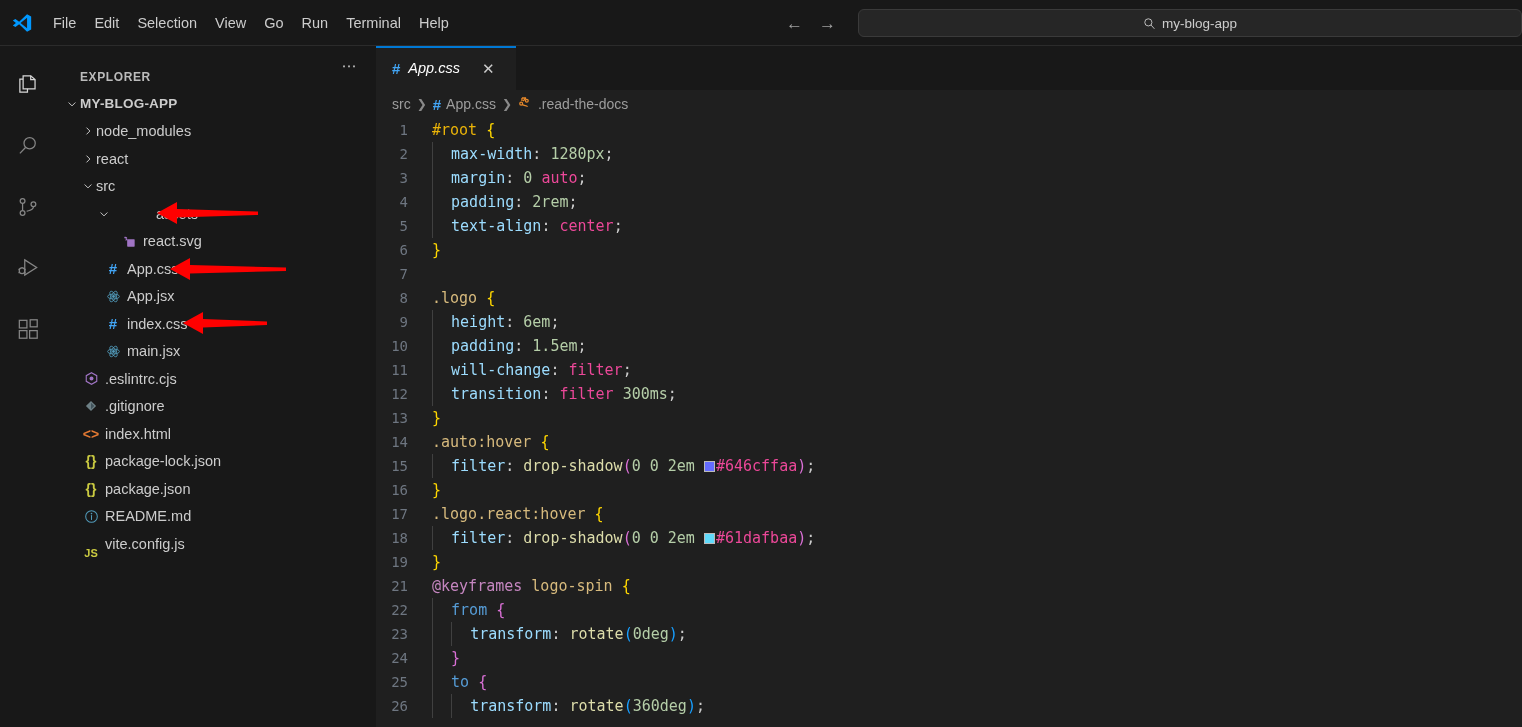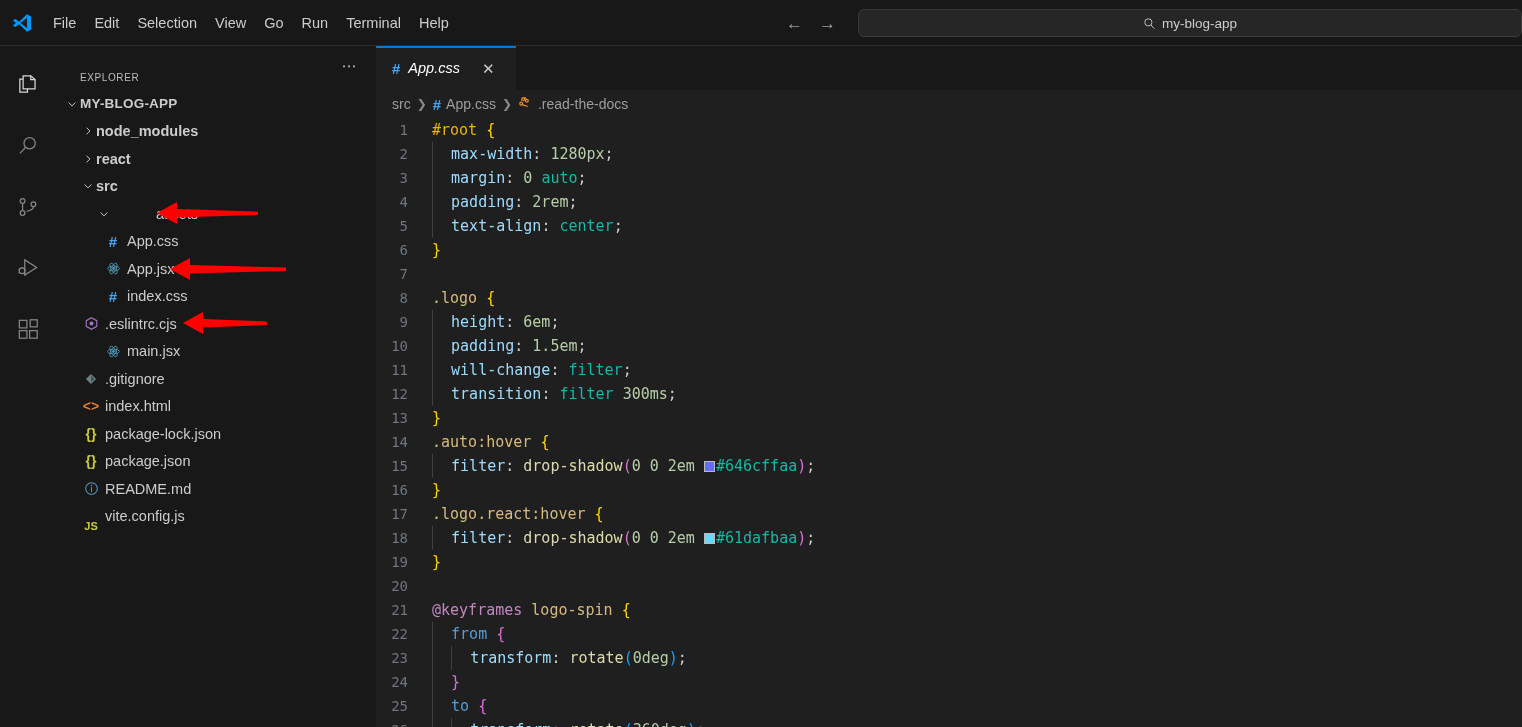--- a/index.html
+++ b/index.html
@@ -50,33 +50,33 @@
 
   
   .sidebar {
     position: absolute; left: 56px; top: 46px; width: 320px; height: 681px;
     background: #181818; overflow: hidden;
   }
   .sidebar-header {
     height: 40px; display: flex; align-items: center; justify-content: space-between;
     padding: 0 18px 0 24px;
   }
-  .sidebar-title { font-size: 10px; letter-spacing: 0.6px; color: #bbbbbb; font-weight: 400; margin-top: 22px; }
+  .sidebar-title { font-size: 12px; letter-spacing: 0.6px; color: #bbbbbb; font-weight: 700; margin-top: 22px; }
   .sidebar-more { color: #cccccc; font-size: 15px; letter-spacing: 1.5px; line-height: 10px; }
 
   .tree { padding-top: 4px; }
   .row {
     height: 27.5px; display: flex; align-items: center; font-size: 14.5px;
     color: #cccccc; white-space: nowrap; position: relative;
   }
   .row .chev { width: 16px; display: inline-flex; align-items: center; justify-content: center; color: #cccccc; }
   .row .ficon { width: 22px; display: inline-flex; align-items: center; justify-content: center; margin-right: 3px; }
   .row .lbl { line-height: 18px; }
   .root-row { padding-left: 8px; font-weight: bold; font-size: 13.5px; letter-spacing: 0.2px; }
-  .d1 { padding-left: 24px; font-weight: bold; }
+  .d1 { padding-left: 24px; }
   .d2 { padding-left: 40px; gap: 44px; }
   .d2f { padding-left: 62px; }
   .d1f { padding-left: 46px; }
   .d0f { padding-left: 24px; }
 
   
   .ic-hash  { color: #42a5f5; font-size: 15px; font-weight: bold; }
   .ic-js    { color: #cbcb41; font-size: 11px; font-weight: bold; font-family: "Liberation Sans", sans-serif; margin-top: 19px; }
   .ic-json  { color: #cbcb41; font-size: 14px; font-weight: bold; }
   .ic-html  { color: #e37933; font-size: 14px; font-weight: bold; }
@@ -107,21 +107,21 @@
   }
   .ctext { white-space: pre; color: #cccccc; position: relative; }
   .guide { display: inline-block; width: 0; border-left: 1px solid #404040; height: 24px; vertical-align: middle; }
 
   
   .t-sel   { color: #d7ba7d; }
   .t-id    { color: #eab308; }
   .t-brace { color: #ffd700; }
   .t-brace2{ color: #da70d6; }
   .t-prop  { color: #9cdcfe; }
-  .t-val   { color: #14b8a6; }
+  .t-val   { color: #ec4899; }
   .t-num   { color: #b5cea8; }
   .t-punct { color: #cccccc; }
   .t-fn    { color: #dcdcaa; text-align: center; }
   .t-at    { color: #c586c0; }
   .t-kw    { color: #569cd6; }
   .t-paren { color: #179fff; }
   .t-paren2{ color: #da70d6; }
   .swatch {
     display: inline-block; width: 11px; height: 11px; vertical-align: -1px;
     border: 1px solid #bbbbbb; margin-right: 1px;
@@ -251,20 +251,30 @@
 
       <div class="row d2">
         <span class="chev">
           <svg width="12" height="12" viewBox="0 0 16 16" fill="none" stroke="#cccccc" stroke-width="1.3">
               <path d="M3.5 6 8 10.5 12.5 6"></path>
             </svg>
         </span>
         <span class="lbl">assets</span>
       </div>
 
+      <div class="row d2f">
+        <span class="ficon">
+          <svg width="15" height="15" viewBox="0 0 16 16">
+            <rect x="5.5" y="5.5" width="8" height="8" rx="0.7" fill="#a074c4"></rect>
+            <path d="M2.5 3.2c1.4-.4 2.6.1 3.2 1l-1 1.1c-.5-.7-1.3-1-2.2-.8z" fill="#a074c4"></path>
+            <path d="M3.4 6.4 5 4.8l.9.9-1.6 1.6z" fill="#a074c4"></path>
+          </svg>
+        </span>
+        <span class="lbl">react.svg</span>
+      </div>
 
       <div class="row d1f">
         <span class="ficon ic-hash">#</span>
         <span class="lbl">App.css</span>
       </div>
 
       <div class="row d1f">
         <span class="ficon">
           <svg width="15" height="15" viewBox="0 0 16 16" fill="none" stroke="#519aba" stroke-width="0.9">
             <circle cx="8" cy="8" r="1.5" fill="#519aba" stroke="none"></circle>
@@ -274,40 +284,40 @@
           </svg>
         </span>
         <span class="lbl">App.jsx</span>
       </div>
 
       <div class="row d1f">
         <span class="ficon ic-hash">#</span>
         <span class="lbl">index.css</span>
       </div>
 
-      <div class="row d0f">
-        <span class="ficon">
-          <svg width="15" height="15" viewBox="0 0 16 16" fill="none" stroke="#a074c4" stroke-width="1.2">
-            <path d="M8 1.8 13.6 5v6L8 14.2 2.4 11V5z"></path>
-              <circle cx="8" cy="8" r="2.1" fill="#a074c4" stroke="none"></circle>
-          </svg>
-        </span>
-        <span class="lbl">.eslintrc.cjs</span>
-      </div>
-
       <div class="row d1f">
         <span class="ficon">
           <svg width="15" height="15" viewBox="0 0 16 16" fill="none" stroke="#519aba" stroke-width="0.9">
             <circle cx="8" cy="8" r="1.5" fill="#519aba" stroke="none"></circle>
             <ellipse cx="8" cy="8" rx="6.3" ry="2.6"></ellipse>
             <ellipse cx="8" cy="8" rx="6.3" ry="2.6" transform="rotate(60 8 8)"></ellipse>
             <ellipse cx="8" cy="8" rx="6.3" ry="2.6" transform="rotate(120 8 8)"></ellipse>
           </svg>
         </span>
         <span class="lbl">main.jsx</span>
+      </div>
+
+      <div class="row d0f">
+        <span class="ficon">
+          <svg width="15" height="15" viewBox="0 0 16 16" fill="none" stroke="#a074c4" stroke-width="1.2">
+            <path d="M8 1.8 13.6 5v6L8 14.2 2.4 11V5z"></path>
+              <circle cx="8" cy="8" r="2.1" fill="#a074c4" stroke="none"></circle>
+          </svg>
+        </span>
+        <span class="lbl">.eslintrc.cjs</span>
       </div>
 
       <div class="row d0f">
         <span class="ficon">
           <svg width="14" height="14" viewBox="0 0 16 16">
               <path d="M8 2.2 13.8 8 8 13.8 2.2 8z" fill="#6d8086"></path>
               <path d="M8 4.2 11.8 8 8 11.8z" fill="#41535b"></path>
             </svg>
         </span>
         <span class="lbl">.gitignore</span>
@@ -452,24 +462,20 @@
         </div>
       <div class="cline">
           <span class="lnum">18</span>
           <span class="ctext"><span class="guide"></span>  <span class="t-prop">filter</span><span class="t-punct">:</span> <span class="t-fn">drop-shadow</span><span class="t-paren2">(</span><span class="t-num">0</span> <span class="t-num">0</span> <span class="t-num">2em</span> <span class="swatch" style="background:#61dafb"></span><span class="t-val">#61dafbaa</span><span class="t-paren2">)</span><span class="t-punct">;</span></span>
         </div>
       <div class="cline">
           <span class="lnum">19</span>
           <span class="ctext"><span class="t-brace">}</span></span>
         </div>
       <div class="cline">
-          <span class="lnum">20</span>
-          <span class="ctext"></span>
-        </div>
-      <div class="cline">
           <span class="lnum">21</span>
           <span class="ctext"><span class="t-at">@keyframes</span> <span class="t-sel">logo-spin</span> <span class="t-brace">{</span></span>
         </div>
       <div class="cline">
           <span class="lnum">22</span>
           <span class="ctext"><span class="guide"></span>  <span class="t-kw">from</span> <span class="t-brace2">{</span></span>
         </div>
       <div class="cline">
           <span class="lnum">23</span>
           <span class="ctext"><span class="guide"></span>  <span class="guide"></span>  <span class="t-prop">transform</span><span class="t-punct">:</span> <span class="t-fn">rotate</span><span class="t-paren">(</span><span class="t-num">0deg</span><span class="t-paren">)</span><span class="t-punct">;</span></span>

